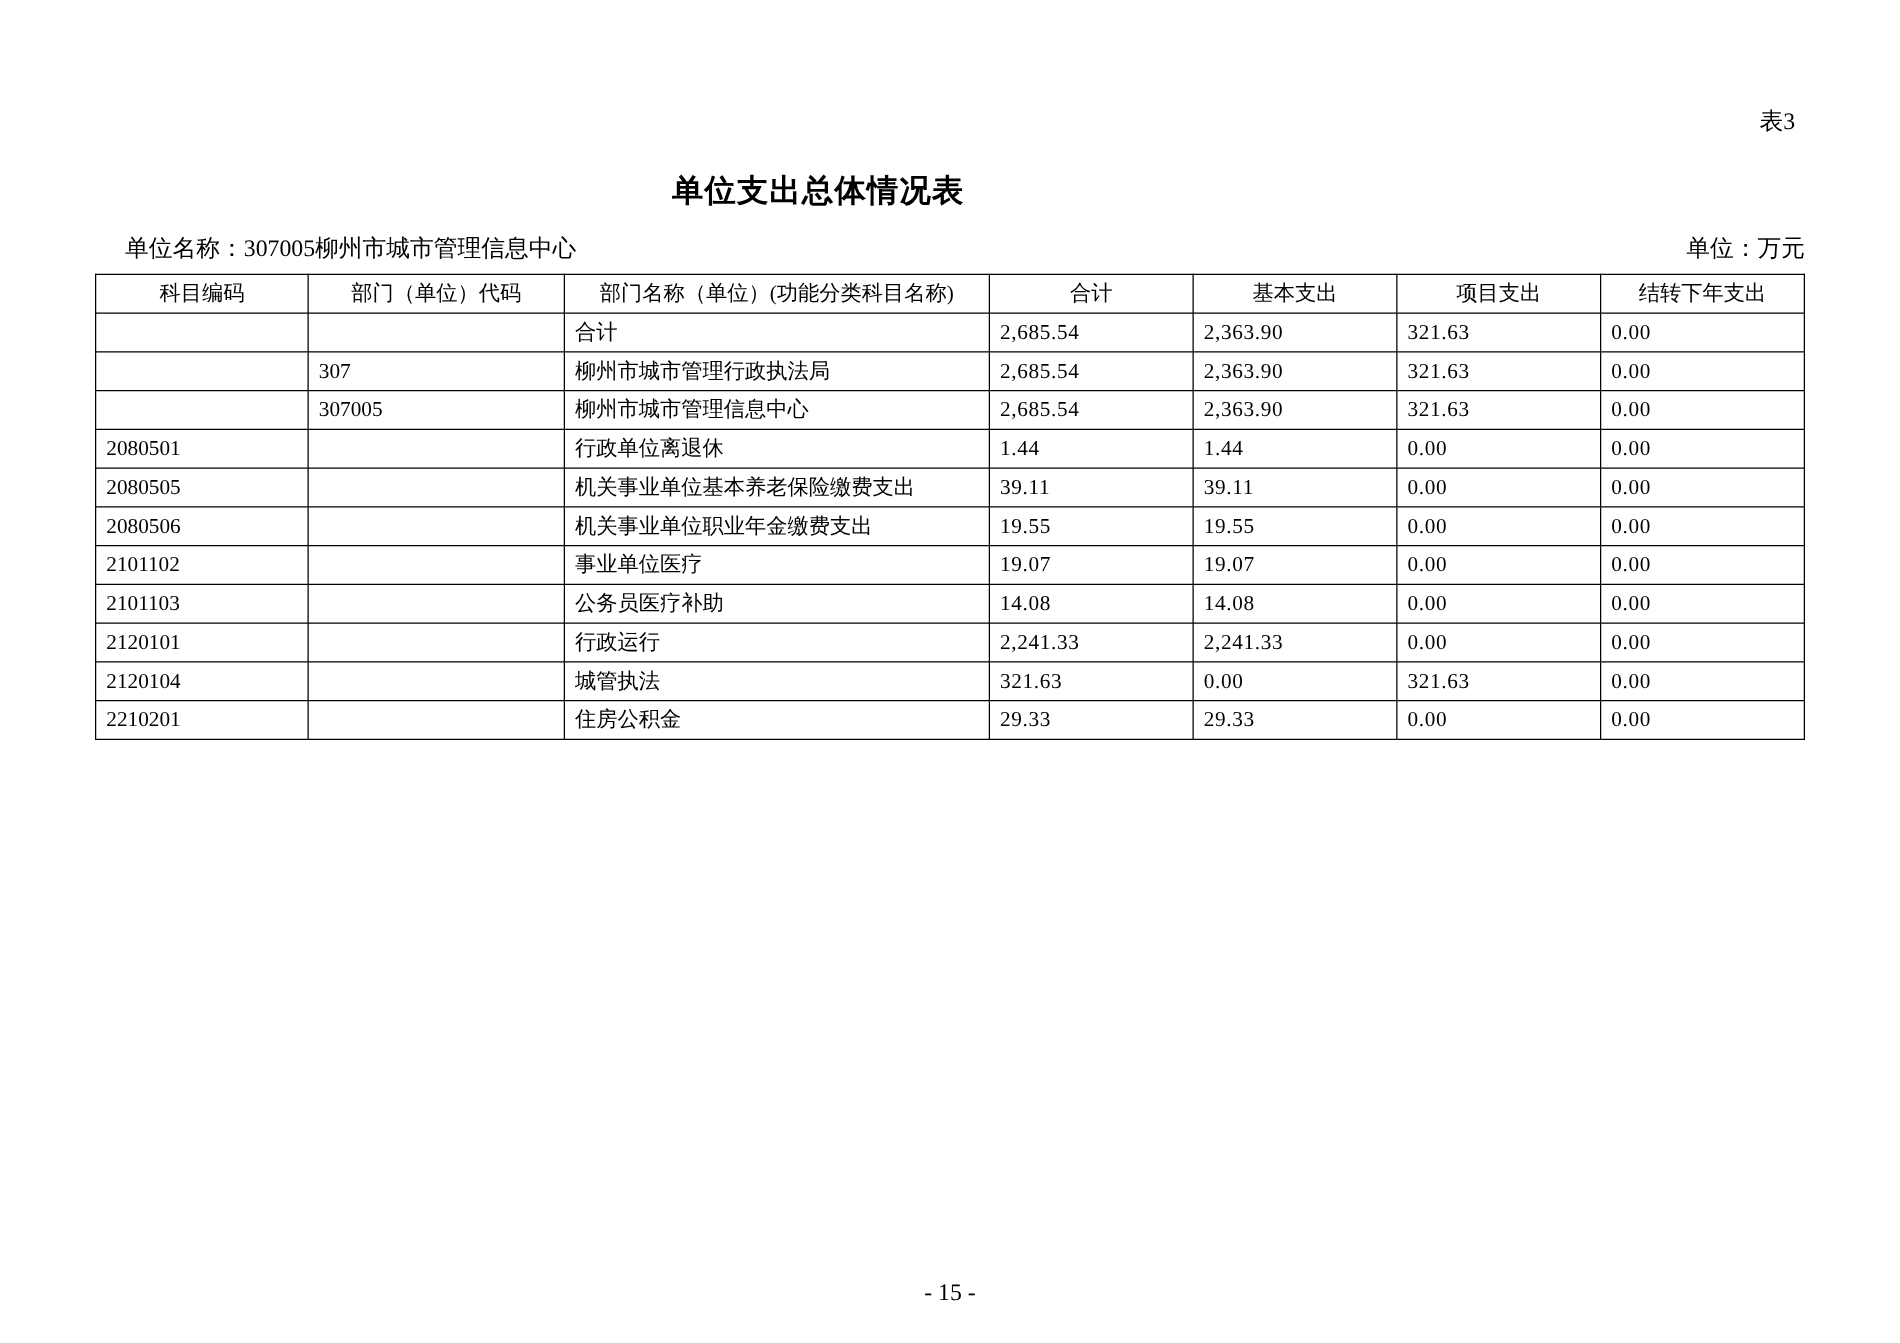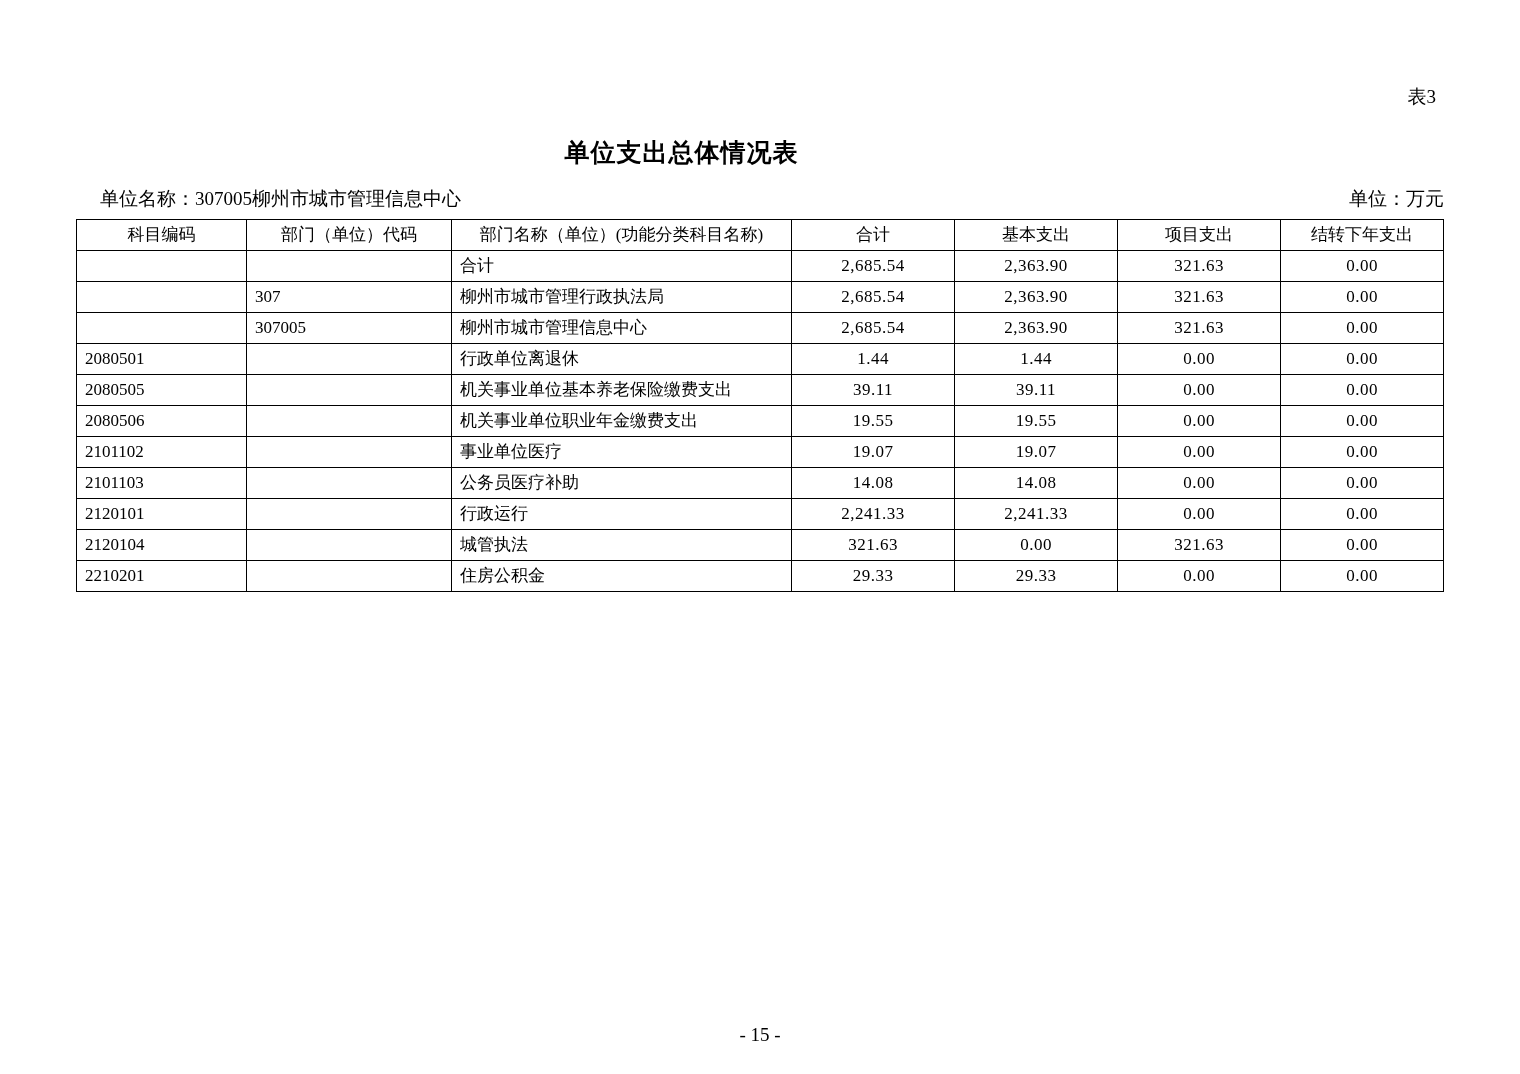--- a/index.html
+++ b/index.html
@@ -31,21 +31,20 @@
   .doc-title {
     position: absolute;
     top: 136px;
     left: 0;
     width: 1309px;
     text-align: center;
     font-size: 25px;
     font-weight: bold;
     font-family: "DejaVu Sans", sans-serif;
     letter-spacing: 1px;
-    padding-left: 27px;
   }
   .meta-row {
     position: absolute;
     top: 186px;
     left: 76px;
     right: 76px;
     display: flex;
     justify-content: space-between;
     font-size: 19px;
   }
@@ -80,21 +79,21 @@
     text-align: center;
     font-size: 17px;
   }
   .col-code { width: 170px; }
   .col-deptcode { width: 205px; }
   .col-name { width: 340px; }
   .col-num { width: 163px; }
   td.c-code { text-align: left; }
   td.c-deptcode { text-align: left; }
   td.c-name { text-align: left; padding-left: 14px; }
-  td.c-num { text-align: center; padding-right: 10px; letter-spacing: 0.5px; }
+  td.c-num { text-align: left; padding-right: 10px; letter-spacing: 0.5px; }
   .page-number {
     position: absolute;
     bottom: 28px;
     left: 0;
     width: 1520px;
     text-align: center;
     font-size: 19px;
     font-family: "Liberation Serif", serif;
   }
 </style>

